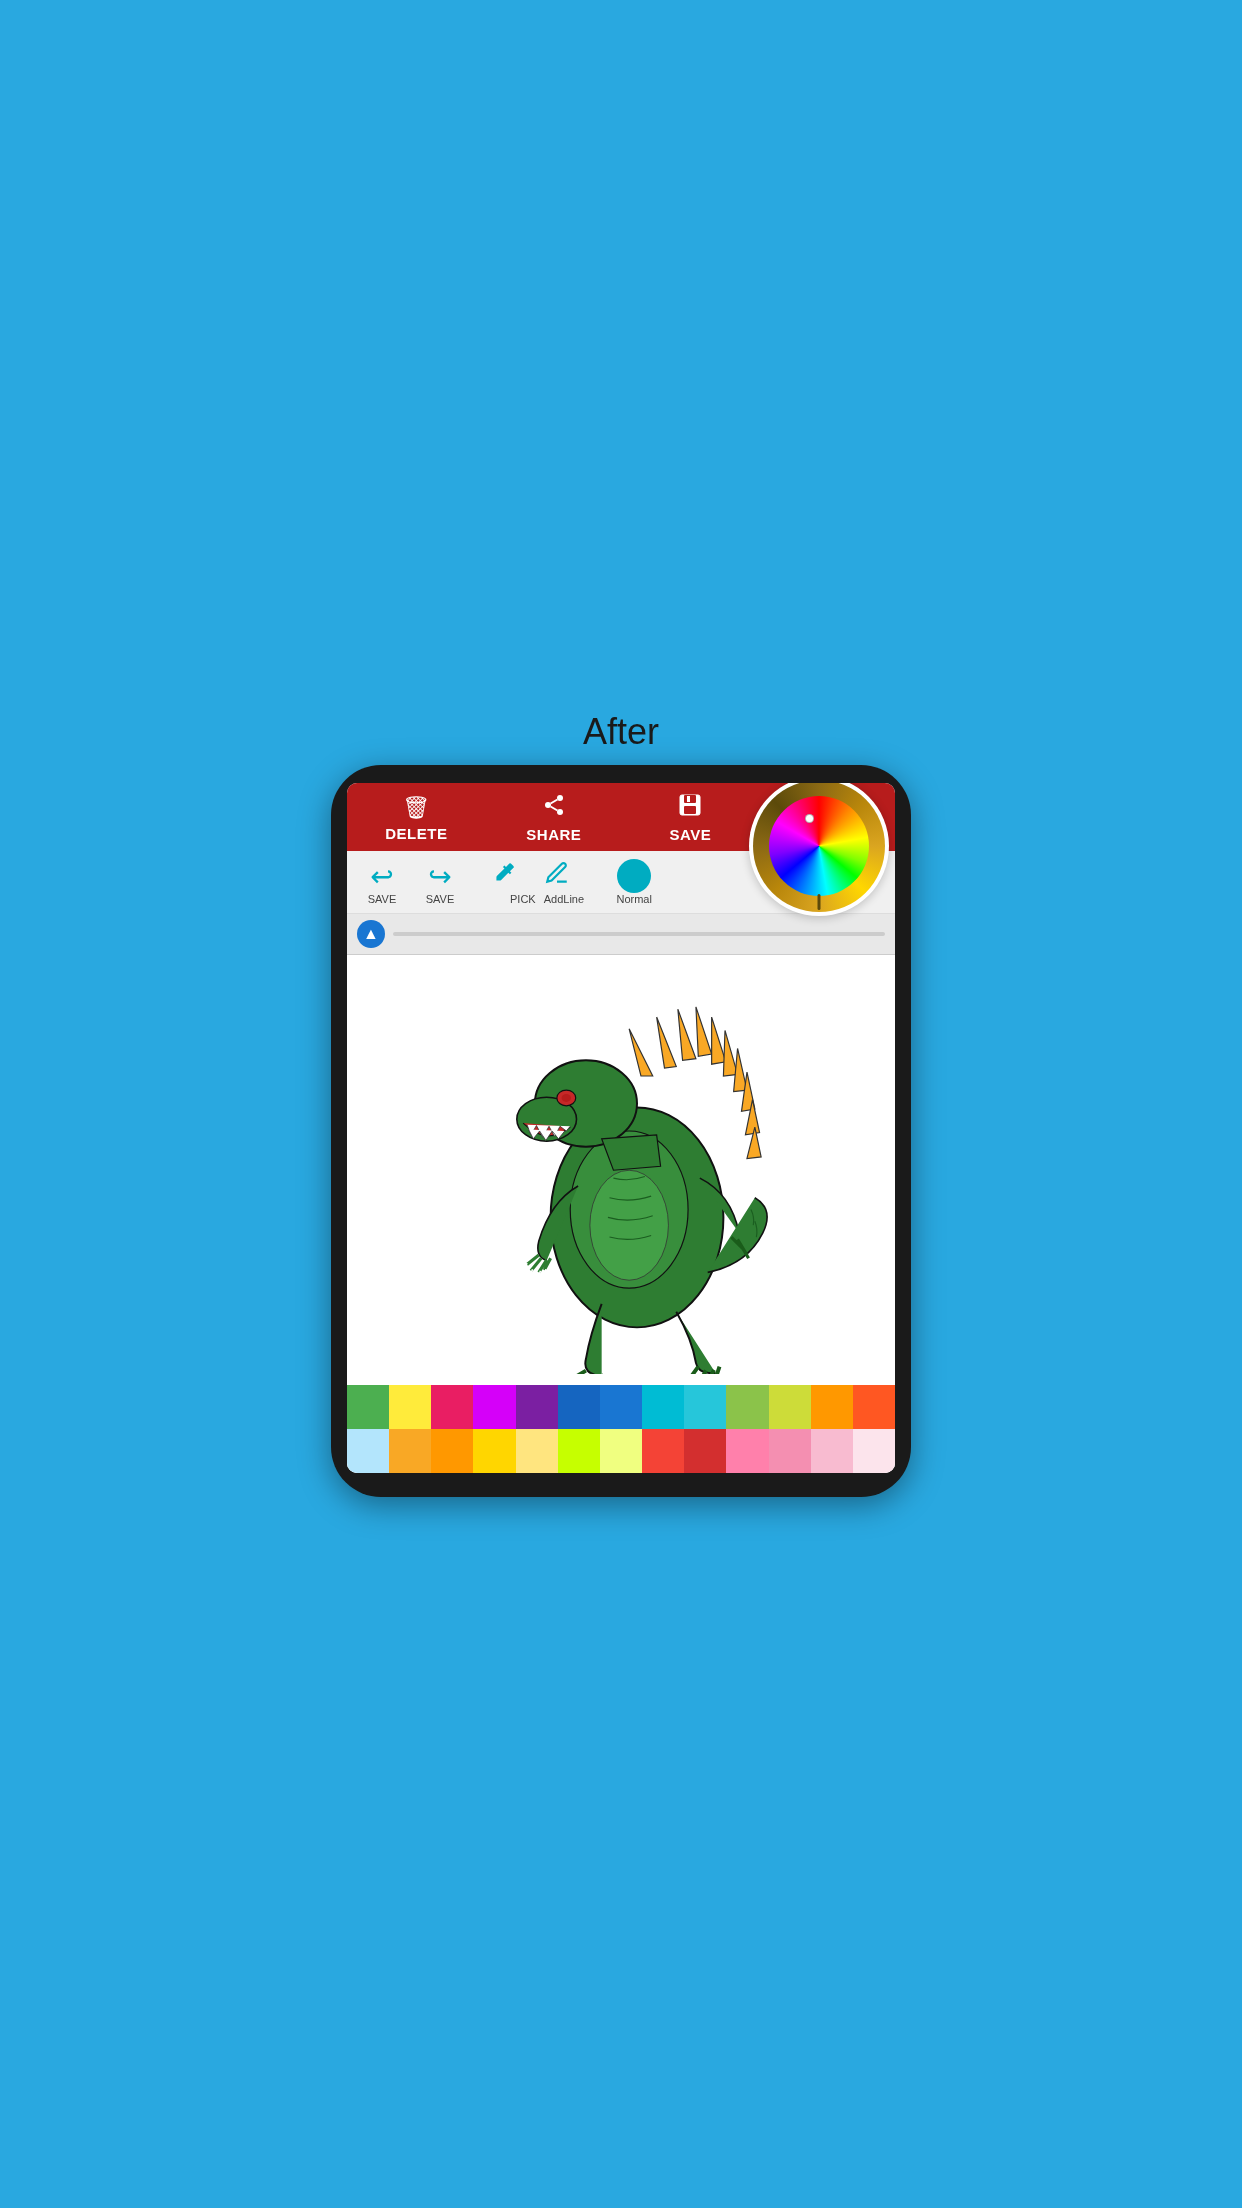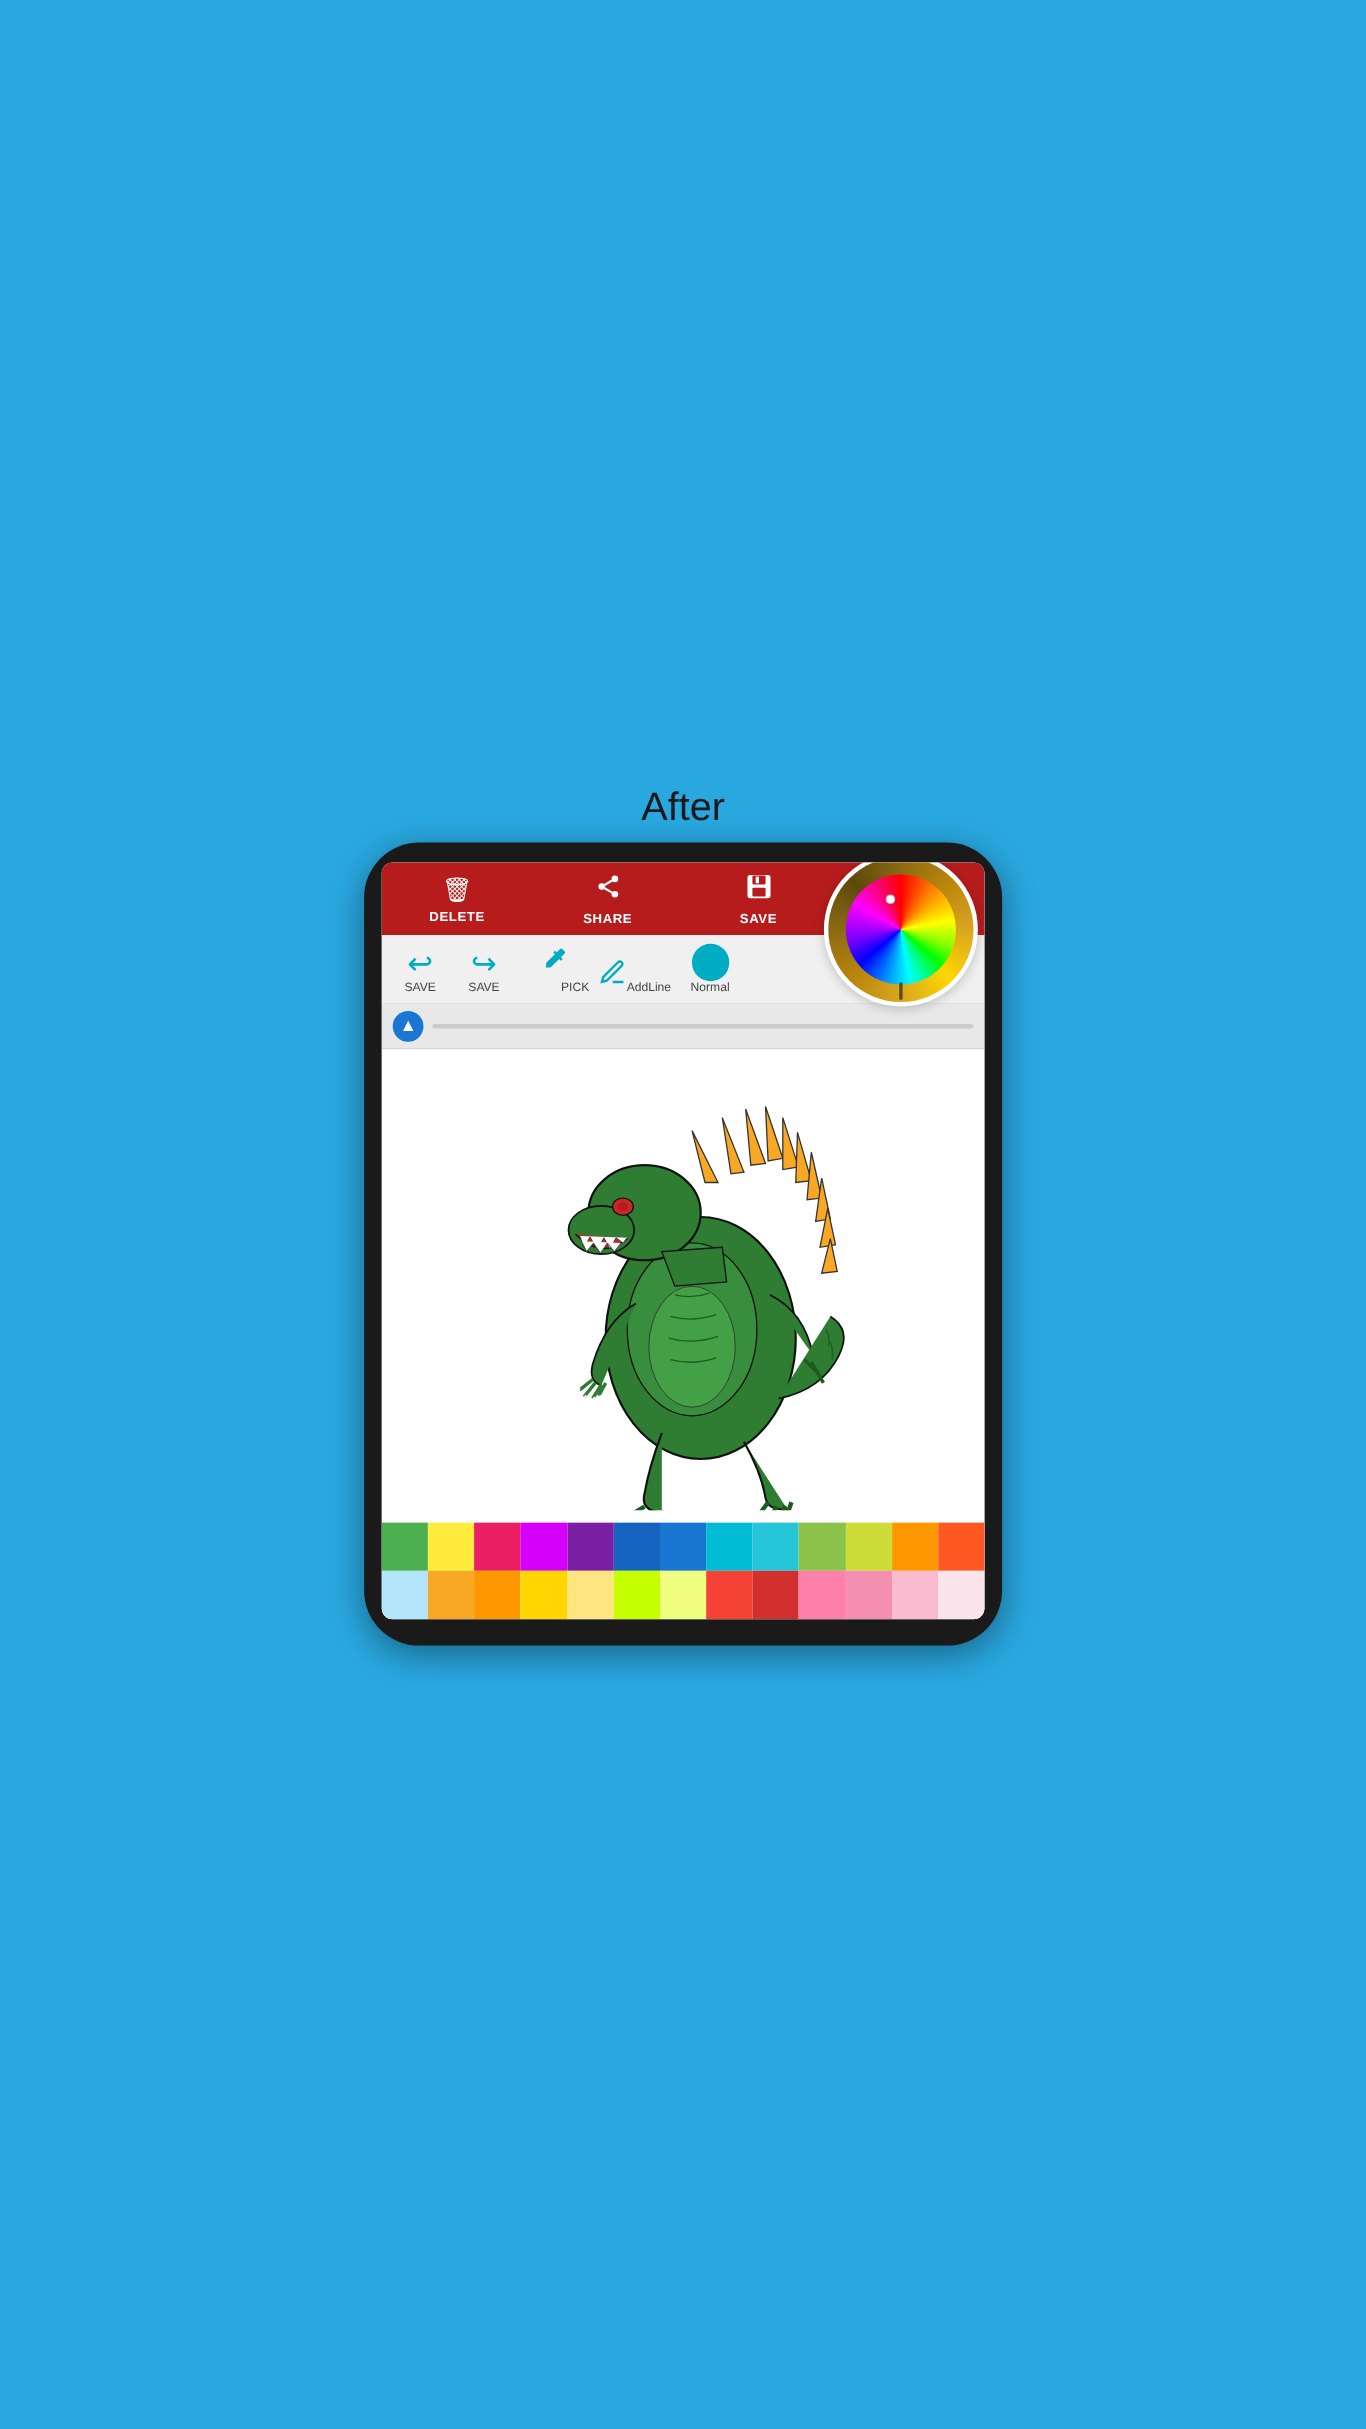--- a/index.html
+++ b/index.html
@@ -51,21 +51,21 @@
       color: white;
       font-size: 11px;
       gap: 4px;
       cursor: pointer;
       min-width: 60px;
     }
     .top-bar-item .icon-sym {
       font-size: 22px;
     }
     .top-bar-item .label {
-      font-size: 12px;
+      font-size: 15px;
       font-weight: bold;
       letter-spacing: 0.5px;
     }
     .toolbar-item {
       display: flex;
       flex-direction: column;
       align-items: center;
       min-width: 55px;
       cursor: pointer;
     }
@@ -155,21 +155,21 @@
 
           <div class="toolbar-item" style="display:flex;flex-direction:column;align-items:center;min-width:50px;cursor:pointer;">
             <span style="font-size:26px;color:#00acc1;">
               <svg width="26" height="26" viewBox="0 0 24 24" fill="#00acc1">
                 <path d="M20.71 5.63l-2.34-2.34a1 1 0 00-1.41 0l-3.12 3.12-1.41-1.42-1.42 1.42 1.41 1.41-6.6 6.6A2 2 0 005 16v3h3a2 2 0 001.42-.59l6.6-6.6 1.41 1.42 1.42-1.42-1.42-1.41 3.12-3.12a1 1 0 000-1.65z"></path>
               </svg>
             </span>
             <span style="font-size:11px;color:#444;margin-left:37px;">PICK</span>
           </div>
 
-          <div class="toolbar-item" style="display:flex;flex-direction:row;align-items:flex-end;min-width:55px;cursor:pointer;">
+          <div class="toolbar-item" style="display:flex;flex-direction:column;align-items:flex-start;min-width:55px;cursor:pointer;">
             <span style="font-size:26px;color:#00acc1;">
               <svg width="26" height="26" viewBox="0 0 24 24" fill="none" stroke="#00acc1" stroke-width="2">
                 <path d="M12 20h9"></path>
                 <path d="M16.5 3.5a2.121 2.121 0 013 3L7 19l-4 1 1-4L16.5 3.5z"></path>
               </svg>
             </span>
             <span style="font-size:11px;color:#444;">AddLine</span>
           </div>
 
           <div class="toolbar-item" style="display:flex;flex-direction:column;align-items:center;min-width:55px;cursor:pointer;text-align:center;">

